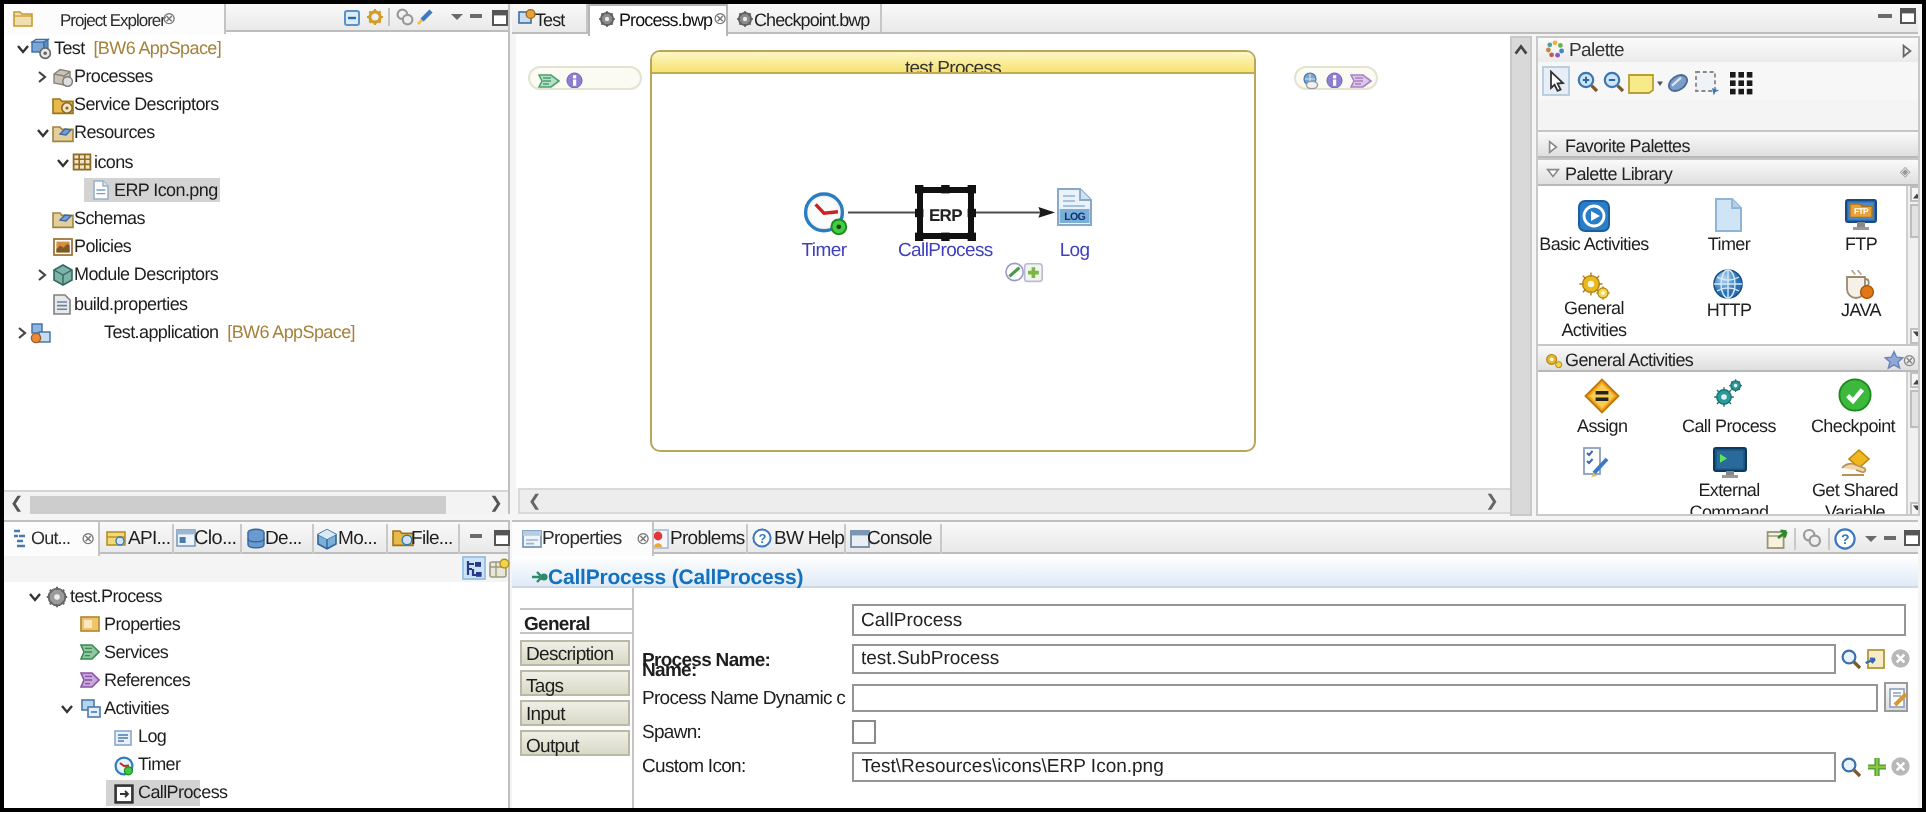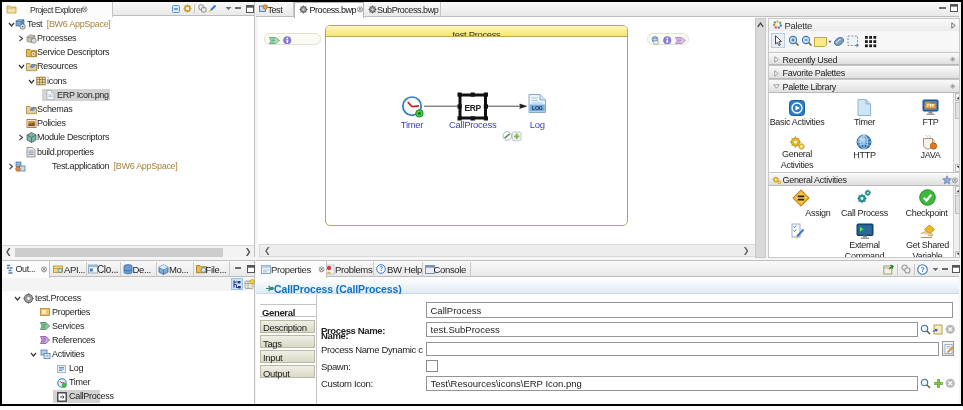--- a/index.html
+++ b/index.html
@@ -188,21 +188,21 @@
   <span class="abs" style="left:53.5px;top:2.5px;font-size:9px;letter-spacing:-0.45px;color:#111;z-index:4;">Process.bwp</span>
   <span class="abs" style="left:100.5px;top:1.5px;font-size:8.5px;color:#777;z-index:4;">⊗</span>
 
   <svg class="icon" style="left:112px;top:2.5px;" width="9" height="9" viewBox="0 0 9 9">
         <circle cx="4.5" cy="4.5" r="3.1" fill="#8a8a8a" stroke="#5e5e5e" stroke-width="0.8"></circle>
         <circle cx="4.5" cy="4.5" r="1.1" fill="#e8e8e8"></circle>
         <g stroke="#5e5e5e" stroke-width="1">
           <path d="M4.5 0.6v1.4M4.5 7v1.4M0.6 4.5h1.4M7 4.5h1.4M1.7 1.7l1 1M6.3 6.3l1 1M7.3 1.7l-1 1M2.7 6.3l-1 1"></path>
         </g>
       </svg>
-  <span class="abs" style="left:121px;top:2.5px;font-size:9px;letter-spacing:-0.45px;">SubProcess.bwp</span>
+  <span class="abs" style="left:121px;top:2.5px;font-size:9px;letter-spacing:-0.45px;">Checkpoint.bwp</span>
   <div class="abs" style="left:184px;top:0;width:1px;height:14px;background:#c6c6c6;"></div>
 
   <div class="abs" style="left:683px;top:4.5px;width:7px;height:2px;background:#6b6b6b;"></div>
   <svg class="icon" style="left:694px;top:2px;" width="8" height="8" viewBox="0 0 8 8">
         <rect x="0.5" y="0.5" width="7" height="7" fill="#fff" stroke="#555" stroke-width="1"></rect>
         <rect x="0.5" y="0.5" width="7" height="2.2" fill="#555"></rect>
       </svg>
 </div>
 
 <div class="abs" id="canvas" style="left:256px;top:14.5px;width:496.5px;height:227.5px;background:#fff;overflow:hidden;">
@@ -353,27 +353,20 @@
             <rect x="0" y="4.2" width="2.8" height="2.8"></rect>
             <rect x="4.2" y="4.2" width="2.8" height="2.8"></rect>
             <rect x="8.4" y="4.2" width="2.8" height="2.8"></rect>
             <rect x="0" y="8.4" width="2.8" height="2.8"></rect>
             <rect x="4.2" y="8.4" width="2.8" height="2.8"></rect>
             <rect x="8.4" y="8.4" width="2.8" height="2.8"></rect>
           </g>
         </svg>
   </div>
 
-  <div class="sect" style="left:0;top:33px;width:100%;height:13.5px;">
-    <svg class="icon" style="left:5px;top:3.5px;" width="5" height="7" viewBox="0 0 5 7">
-          <path d="M0.8 0.8 L4.2 3.5 L0.8 6.2z" fill="#fff" stroke="#888" stroke-width="0.8"></path>
-        </svg>
-    <span class="abs" style="left:14px;top:2px;color:#222;">Recently Used</span>
-    <span class="abs" style="right:4px;top:2px;color:#999;font-size:7px;">◈</span>
-  </div>
   <div class="sect" style="left:0;top:46.5px;width:100%;height:13.5px;">
     <svg class="icon" style="left:5px;top:3.5px;" width="5" height="7" viewBox="0 0 5 7">
           <path d="M0.8 0.8 L4.2 3.5 L0.8 6.2z" fill="#fff" stroke="#888" stroke-width="0.8"></path>
         </svg>
     <span class="abs" style="left:14px;top:2px;color:#222;">Favorite Palettes</span>
   </div>
   <div class="sect" style="left:0;top:60px;width:100%;height:14px;">
     <svg class="icon" style="left:4px;top:4px;" width="7" height="5" viewBox="0 0 7 5">
           <path d="M0.8 0.8 L6.2 0.8 L3.5 4.2z" fill="#fff" stroke="#888" stroke-width="0.8"></path>
         </svg>
@@ -471,21 +464,21 @@
     <span class="abs" style="right:1px;top:1.5px;color:#888;font-size:8.5px;">⊗</span>
   </div>
 
   <div class="abs" style="left:0;top:167px;width:184px;height:73.5px;background:#fff;overflow:hidden;">
 
     <svg class="icon" style="left:23px;top:3px;" width="18" height="18" viewBox="0 0 18 18">
           <path d="M9 0.8 L17.2 9 L9 17.2 L0.8 9z" fill="#f0a820" stroke="#c07808" stroke-width="1"></path>
           <path d="M9 2.9 L15.1 9 L9 15.1 L2.9 9z" fill="#f8cc50"></path>
           <path d="M5.8 7.4 h6.4 M5.8 10.6 h6.4" stroke="#222" stroke-width="1.7"></path>
         </svg>
-    <span class="abs" style="left:4px;top:22px;width:58px;text-align:right;">Assign</span>
+    <span class="abs" style="left:20px;top:22px;width:58px;text-align:left;">Assign</span>
 
     <svg class="icon" style="left:86px;top:2.5px;" width="18" height="18" viewBox="0 0 18 18">
           <g fill="#2a9a9a" stroke="#1a7272" stroke-width="0.7">
             <circle cx="7" cy="10.5" r="3.6"></circle>
             <path d="M7 5.6v1.6M7 13.8v1.6M2.1 10.5h1.6M10.3 10.5h1.6M3.5 7l1.2 1.2M9.3 12.8l1.2 1.2M10.5 7 9.3 8.2M4.7 12.8 3.5 14"></path>
           </g>
           <circle cx="7" cy="10.5" r="1.4" fill="#e0f2f2"></circle>
           <g fill="#2a9a9a" stroke="#1a7272" stroke-width="0.6">
             <circle cx="12.8" cy="4.8" r="2.4"></circle>
             <path d="M12.8 1.6v1M12.8 7v1M9.6 4.8h1M15 4.8h1M10.7 2.7l0.7 0.7M14.2 6.2l0.7 0.7M14.9 2.7l-0.7 0.7M11.4 6.2l-0.7 0.7"></path>

